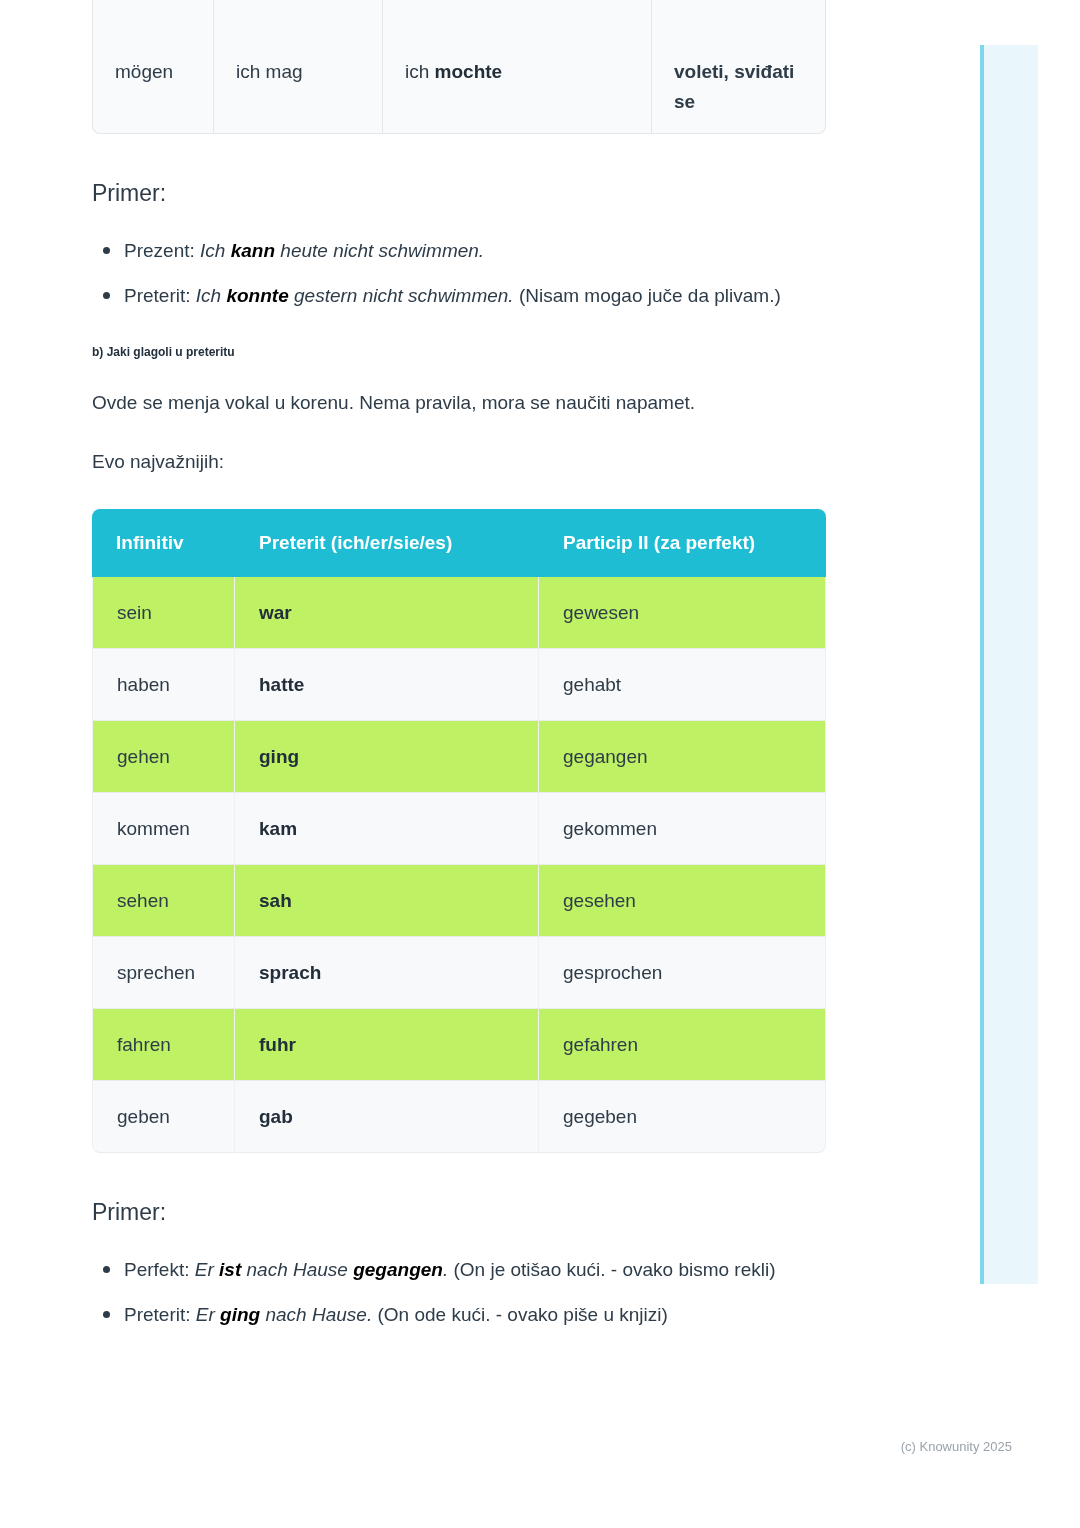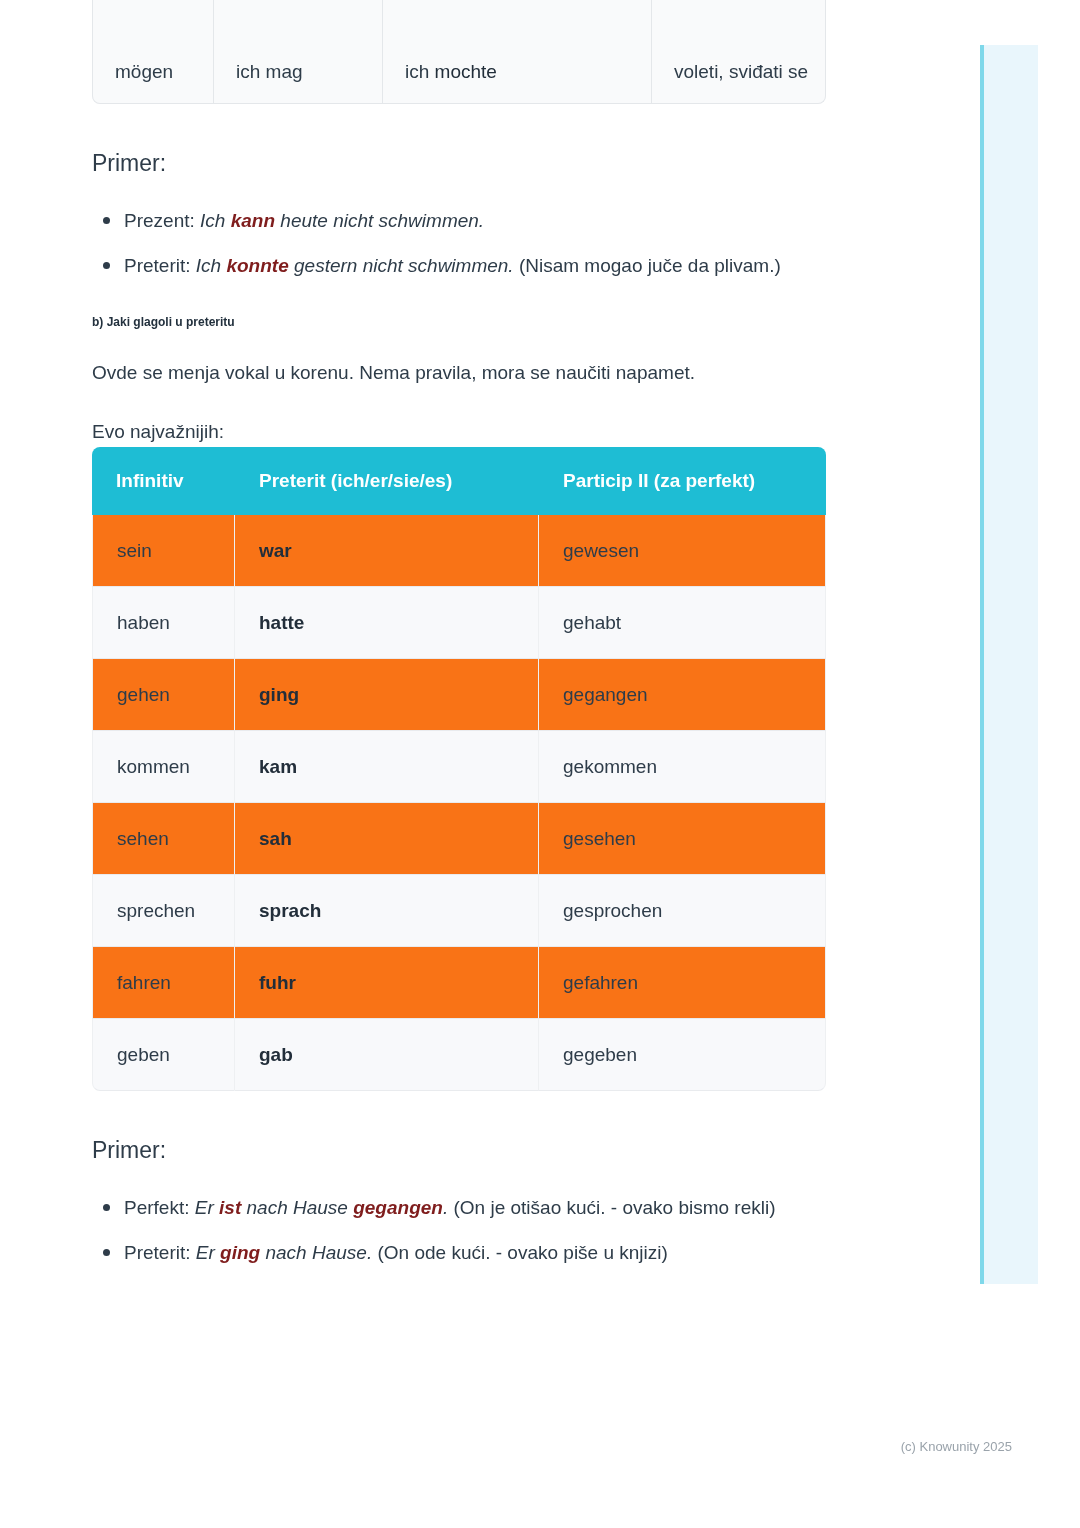--- a/index.html
+++ b/index.html
@@ -30,57 +30,57 @@
   }
   table.cut-table td {
     vertical-align:top;
     padding:57px 16px 16px 22px;
     font-size:19px; line-height:30px;
     border-bottom:1px solid #e4e7ea;
     border-right:1px solid #e4e7ea;
     background:#f9fafb;
   }
   table.cut-table td:first-child { border-left:1px solid #e4e7ea; border-radius:0 0 0 8px; }
-  table.cut-table td:last-child  { border-radius:0 0 8px 0; }
+  table.cut-table td:last-child  { border-radius:0 0 8px 0;font-weight:bold; }
 
   
   .primer { font-size:23px; margin-top:46px; }
   ul.bullets { list-style:none; margin-top:28px; }
   ul.bullets li {
     position:relative; padding-left:32px;
     font-size:19px; line-height:31px; margin-bottom:14px;
   }
   ul.bullets li::before {
     content:""; position:absolute; left:11px; top:12px;
     width:7px; height:7px; border-radius:50%; background:#2e3c49;
   }
   h3.section-heading { font-size:12px; font-weight:700; margin-top:34px; color:#22303d; }
   p.para { font-size:19px; line-height:30px; margin-top:29px; }
 
-  .st-b  { font-weight:400; color:#222e3a; }
+  .st-b  { font-weight:700; color:#222e3a; }
   .st-i  { font-style:italic; }
-  .st-bi { font-weight:700; font-style:italic; color:#7f1d1d; }
+  .st-bi { font-weight:700; font-style:italic; color:#000000; }
 
   
   table.verb-table {
-    width:734px; 
+    width:734px; margin-top:32px;
     border-collapse:separate; border-spacing:0; table-layout:fixed;
   }
   table.verb-table th {
     background:var(--accent,#1ebdd4);
     color:#ffffff; font-weight:700; font-size:19px;
     text-align:left; padding:0 16px 0 24px; height:68px;
   }
   table.verb-table th:first-child { border-radius:8px 0 0 0; }
   table.verb-table th:last-child  { border-radius:0 8px 0 0; }
   table.verb-table td {
     font-size:19px; height:72px; padding:0 16px 0 24px;
     border-bottom:1px solid #e9ebee;
     border-right:1px solid #eef0f2;
-    background:#f97316; vertical-align:middle;
+    background:#bef264; vertical-align:middle;
   }
   table.verb-table td:first-child { border-left:1px solid #eef0f2; }
   table.verb-table tr:nth-child(even) td { background:#f8f9fb; }
   table.verb-table tr:last-child td:first-child { border-radius:0 0 0 8px; }
   table.verb-table tr:last-child td:last-child  { border-radius:0 0 8px 0; }
   table.verb-table td.col-preterit { font-weight:700; color:#222e3a; }
 
   .footer {
     position:absolute; top:1439px; right:68px;
     font-size:13px; color:var(--footer,#9aa3ab);

